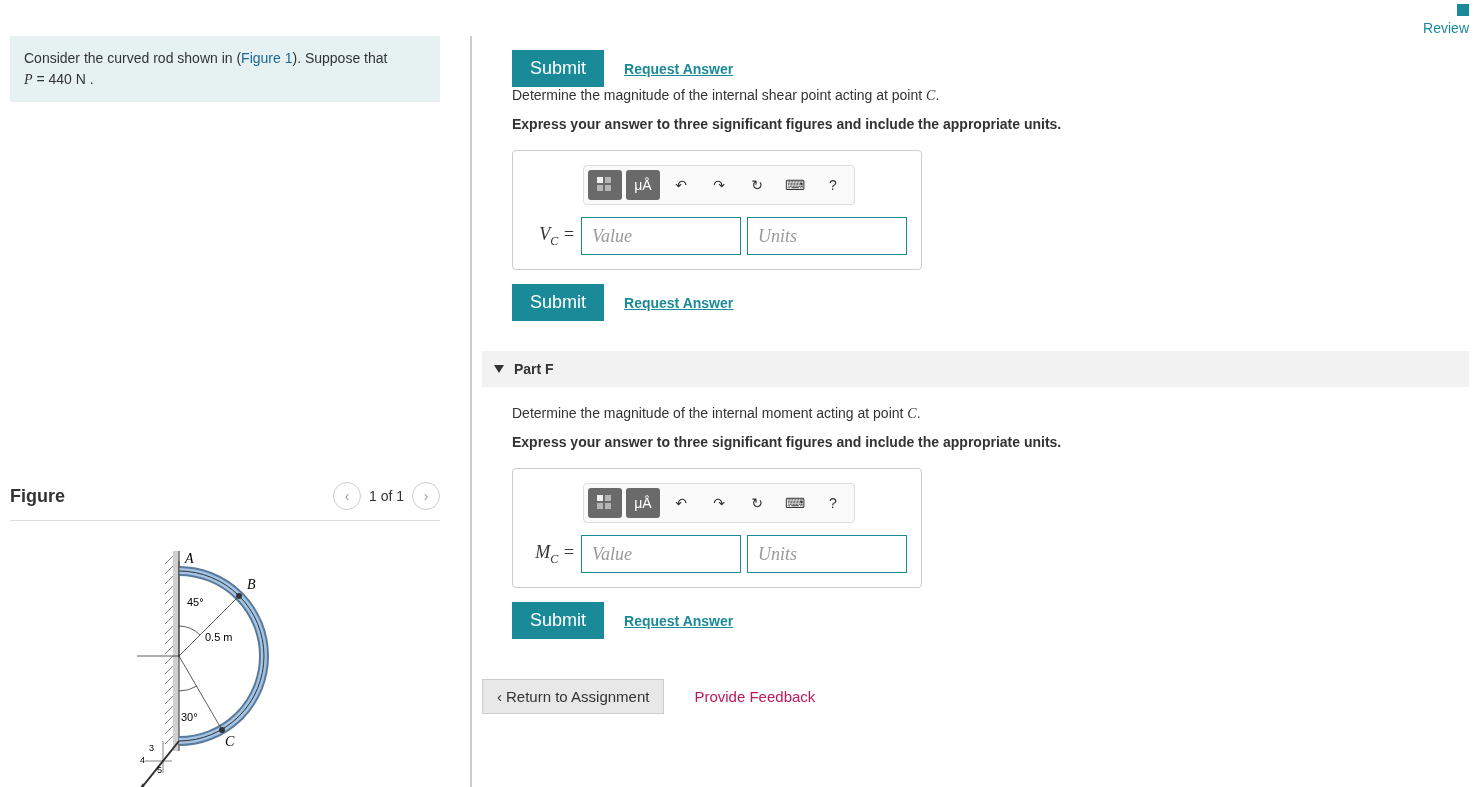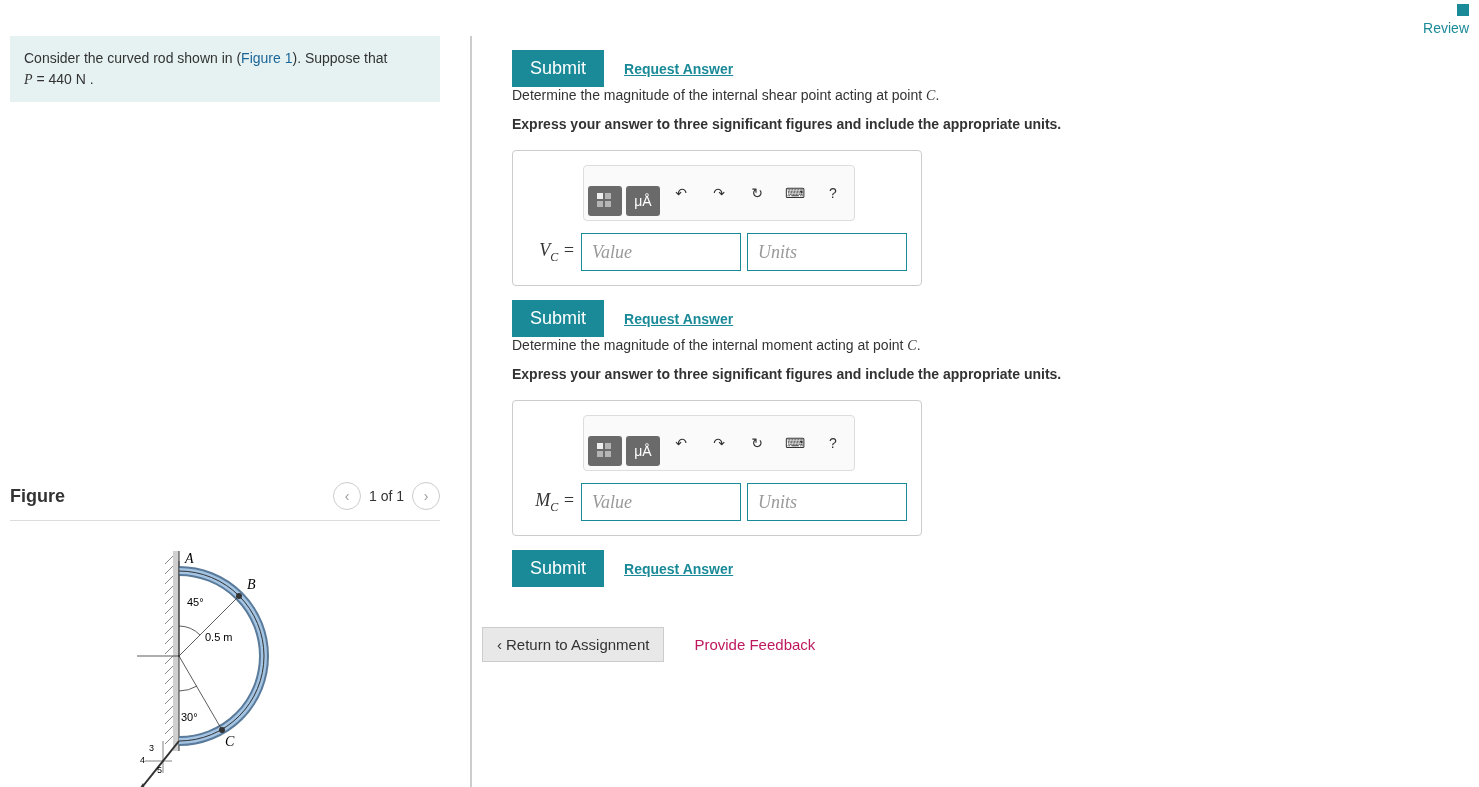--- a/index.html
+++ b/index.html
@@ -22,21 +22,21 @@
 .part-header { background: #f2f2f2; padding: 10px 12px; margin: 30px 0 18px 0; display: flex; align-items: center; gap: 10px; }
 .collapse-tri { width: 0; height: 0; border-left: 5px solid transparent; border-right: 5px solid transparent; border-top: 8px solid #333; }
 .part-title { font-weight: bold; font-size: 14px; }
 .part-body { padding-left: 30px; }
 .prompt { font-size: 14px; margin-bottom: 12px; }
 .prompt .it { font-style: italic; font-family: 'Times New Roman', serif; }
 .instruct { font-weight: bold; font-size: 14px; margin-bottom: 18px; }
 .answer-box { border: 1px solid #ccc; border-radius: 4px; padding: 14px; width: 410px; }
 .toolbar { display: flex; align-items: center; gap: 4px; margin-left: 56px; margin-bottom: 12px; border:1px solid #ddd; border-radius:4px; padding:4px; width:fit-content; background:#fafafa;}
 .tb-btn { width: 34px; height: 30px; border-radius: 3px; display: flex; align-items: center; justify-content: center; font-size: 14px; cursor: pointer; }
-.tb-dark { background: #6a6a6a; color: #fff; margin-top: 16px; }
+.tb-dark { background: #6a6a6a; color: #fff; }
 .tb-light { background: transparent; color: #333; }
 .input-row { display: flex; align-items: center; gap: 6px; }
 .var-label { font-style: italic; font-family: 'Times New Roman', serif; font-size: 18px; width: 50px; text-align: right; }
 .var-label sub { font-size: 12px; font-style: italic; }
 .val-input { width: 160px; height: 38px; border: 1px solid #1a8a98; padding: 0 10px; font-size: 18px; font-style: italic; font-family: 'Times New Roman', serif; color: #888; }
 .unit-input { width: 160px; height: 38px; border: 1px solid #1a8a98; padding: 0 10px; font-size: 18px; font-style: italic; font-family: 'Times New Roman', serif; color: #888; }
 .submit-row { margin-top: 14px; display: flex; align-items: center; gap: 20px; padding-left:0; }
 .submit-btn { background: #1a8a98; color: #fff; border: none; padding: 8px 18px; font-size: 18px; cursor: pointer; }
 .request-link { color: #1a8a98; font-weight: bold; text-decoration: underline; font-size: 14px; cursor: pointer; }
 .footer-row { margin-top: 40px; display: flex; align-items: center; gap: 30px; }
@@ -159,20 +159,24 @@
           <input class="val-input" placeholder="Value" style="">
           <input class="unit-input" placeholder="Units" style="">
         </div>
       </div>
       <div class="submit-row">
         <button class="submit-btn">Submit</button>
         <span class="request-link">Request Answer</span>
       </div>
     </div>
 
+    <div class="part-header">
+      <div class="collapse-tri"></div>
+      <div class="part-title">Part F</div>
+    </div>
     <div class="part-body">
       <div class="prompt">
         <span>Determine the magnitude of the internal moment acting at point </span><span class="it">C</span><span>.</span>
       </div>
       <div class="instruct">Express your answer to three significant figures and include the appropriate units.</div>
       <div class="answer-box">
         <div class="toolbar">
           <div class="tb-btn tb-dark">
               <svg width="18" height="18">
                 <rect x="1" y="1" width="6" height="6" fill="#fff" opacity="0.9"></rect>

